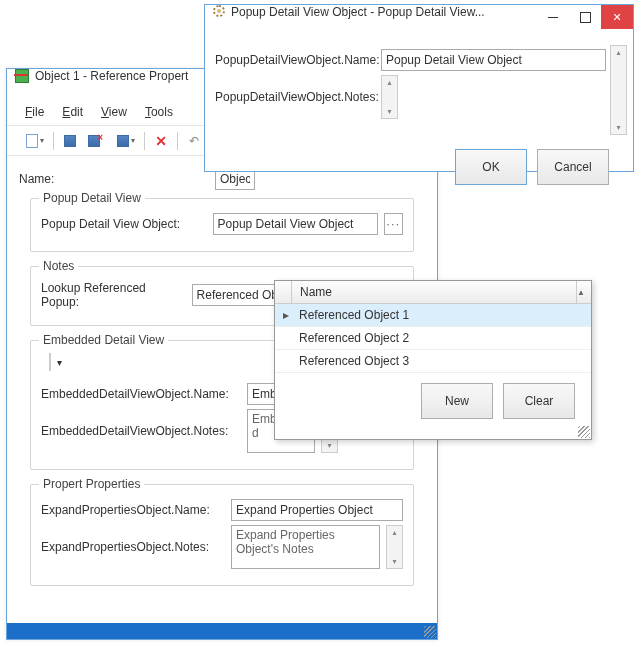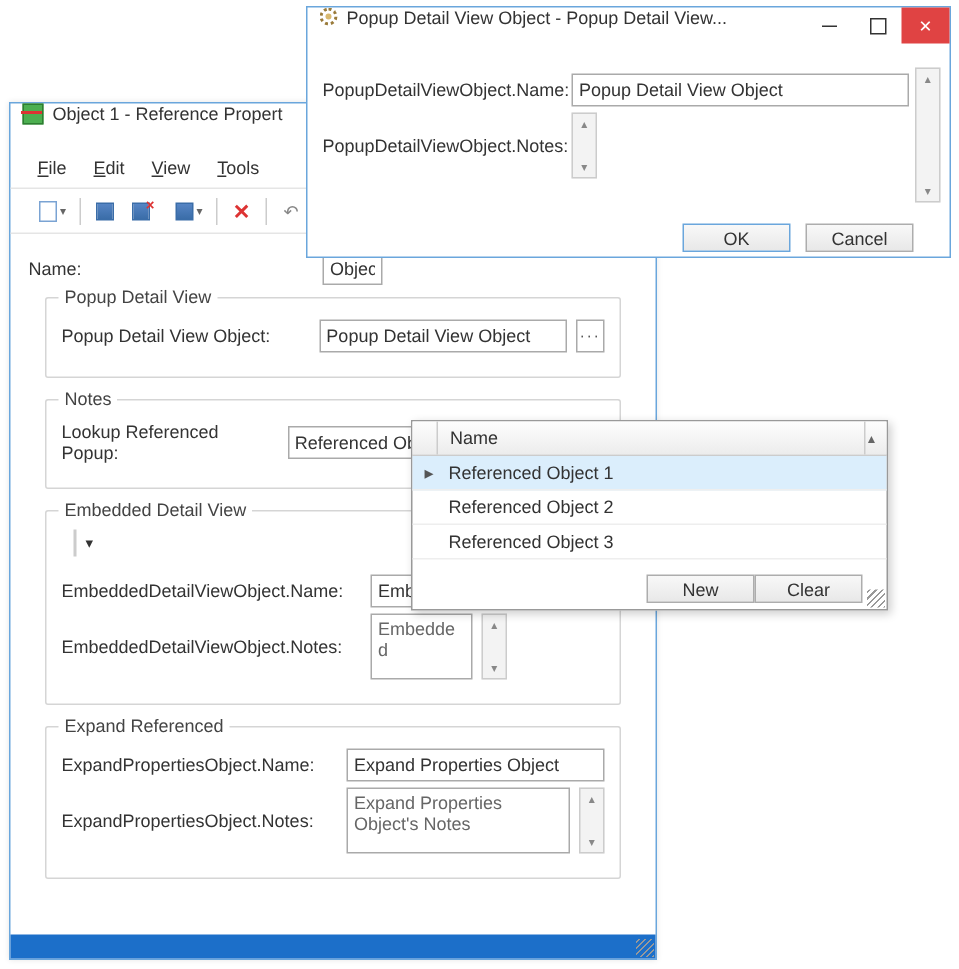--- a/index.html
+++ b/index.html
@@ -38,33 +38,33 @@
 .statbar{position:absolute;bottom:0;left:0;right:0;height:16px;background:#1c6fc9}
 .resizer{position:absolute;bottom:1px;right:1px;width:12px;height:12px;background:repeating-linear-gradient(-45deg,#999 0 1px,transparent 1px 3px)}
 .scrl{width:17px;border:1px solid #ccc;background:#f3f3f3;display:flex;flex-direction:column;align-items:center;justify-content:space-between;padding:2px 0}
 .scrl span{font-size:8px;color:#888}
 
 .dlg{position:absolute;border:1px solid #6aa6dc;background:#fff;left:204px;top:4px;width:430px;height:168px;z-index:30}
 .dlg .body{padding:10px 6px 10px 10px;display:flex}
 .dlg .fields{flex:1}
 .dlg .row label{width:160px;text-align:right;padding-right:6px}
 .dlgbtns{display:flex;justify-content:flex-end;gap:10px;padding:4px 24px 8px 0}
-.btn{min-width:72px;height:19px;border:1px solid #adadad;background:linear-gradient(#f8f8f8,#e8e8e8);display:flex;align-items:center;justify-content:center;padding:0 10px}
+.btn{min-width:72px;height:36px;border:1px solid #adadad;background:linear-gradient(#f8f8f8,#e8e8e8);display:flex;align-items:center;justify-content:center;padding:0 10px}
 .btn.prim{border-color:#6aa6dc}
 
 .ddpanel{position:absolute;left:274px;top:280px;width:318px;background:#fff;border:1px solid #999;z-index:20;box-shadow:2px 2px 6px rgba(0,0,0,.2)}
 .ddhdr{display:flex;background:linear-gradient(#fdfdfd,#ececec);border-bottom:1px solid #ccc}
 .ddhdr .cell{padding:4px 8px;border-right:1px solid #ccc;font-size:12px;flex:1}
 .ddhdr .cell.first{width:14px;flex:none}
 .ddhdr .tri{font-size:8px;color:#666;padding-right:6px;align-self:center}
 .ddrow{display:flex;border-bottom:1px solid #eee}
 .ddrow .cell{padding:4px 8px;flex:1}
 .ddrow .cell.first{width:14px;flex:none;text-align:center;color:#555}
 .ddrow.sel{background:#dbeefc}
-.ddbtns{display:flex;justify-content:flex-end;padding:10px 16px 4px}
+.ddbtns{display:flex;justify-content:flex-end;gap:10px;padding:10px 16px 20px}
 .embtool{display:flex;align-items:center;gap:6px;padding:2px 8px 8px}
 .embtool .vsep{height:18px;border-left:1px solid #ccc;border-right:1px solid #ccc}
 .gear{width:12px;height:12px;border-radius:50%;border:2px dotted #9a7b3a;position:relative}
 .gear::after{content:"";position:absolute;inset:2px;border-radius:50%;background:#d9b96f}
 .appico{width:14px;height:14px;background:#4caf50;border:1px solid #2e7d32;position:relative}
 .appico::after{content:"";position:absolute;left:-2px;top:4px;width:14px;height:2px;background:#d33}
 </style>
 </head>
 <body>
 
@@ -141,21 +141,21 @@
         <label style="width:200px">EmbeddedDetailViewObject.Notes:</label>
         <textarea class="ta" style="flex: 0 0 auto; width: 68px;">Embedded</textarea>
         <div class="scrl" style="height:44px">
             <span>▴</span>
             <span>▾</span>
           </div>
       </div>
     </div>
 
     <div class="grp">
-      <span class="lg">Expand Referenced</span>
+      <span class="lg">Propert Properties</span>
       <div class="row">
         <label style="width:184px">ExpandPropertiesObject.Name:</label>
         <input class="inp" value="Expand Properties Object" style="">
       </div>
       <div class="row">
         <label style="width:184px">ExpandPropertiesObject.Notes:</label>
         <textarea class="ta" style="">Expand Properties Object's Notes</textarea>
         <div class="scrl" style="height:44px">
             <span>▴</span>
             <span>▾</span>

